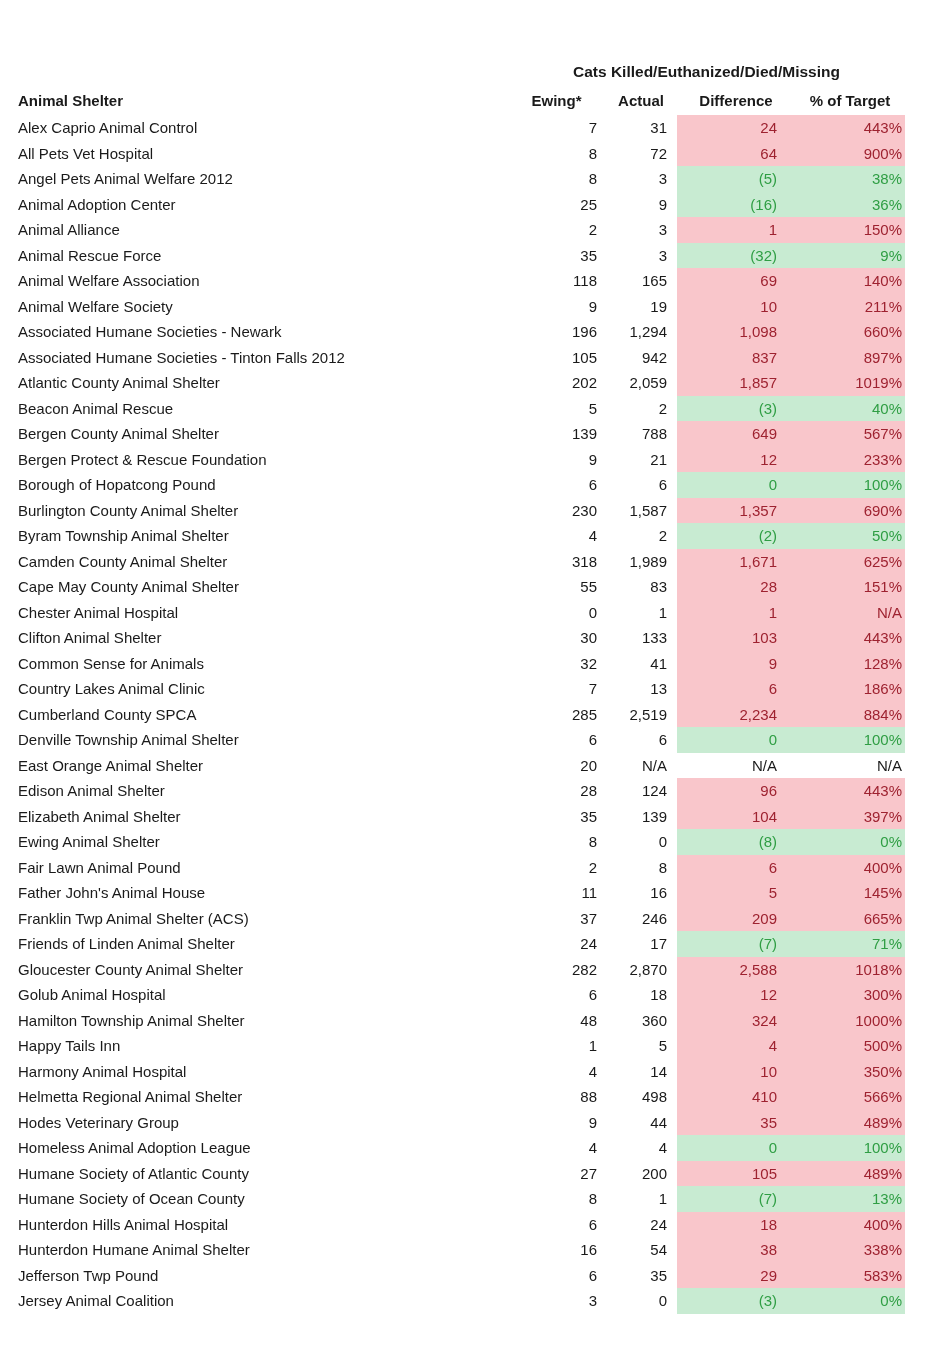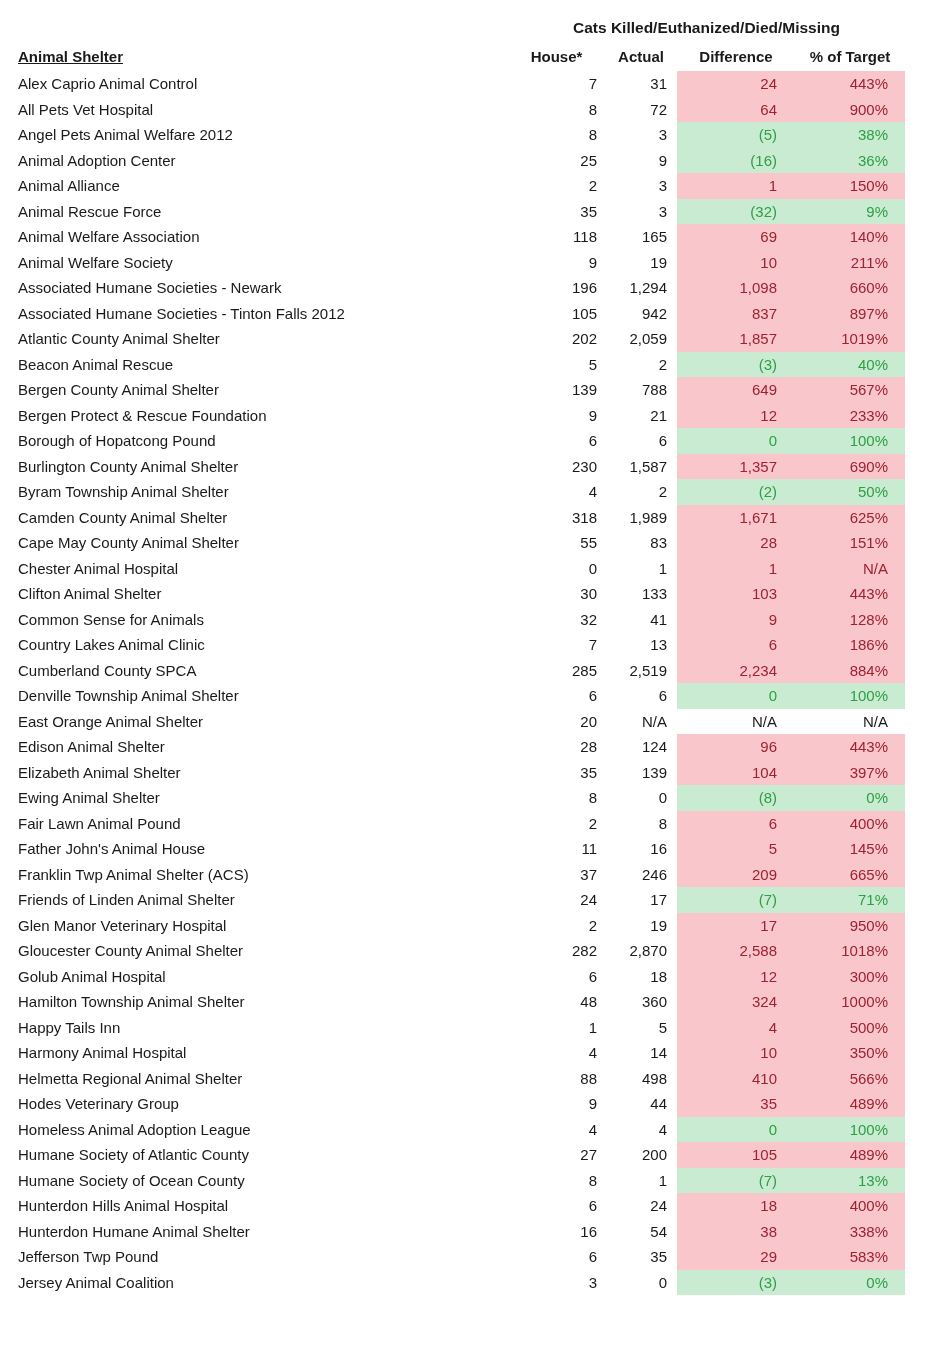--- a/index.html
+++ b/index.html
@@ -24,20 +24,21 @@
   #table-title {
     margin-left: 490px;
     width: 397px;
     text-align: center;
     font-weight: bold;
     font-size: 15.5px;
     color: #1a1a1a;
     height: 28px;
     line-height: 28px;
     white-space: nowrap;
+    margin-top: 44px;
   }
   table {
     border-collapse: collapse;
     table-layout: fixed;
     width: 887px;
     font-size: 15px;
     color: #1a1a1a;
   }
   col.c-name   { width: 490px; }
   col.c-target { width: 97px; }
@@ -45,36 +46,36 @@
   col.c-diff   { width: 118px; }
   col.c-pct    { width: 110px; }
   th {
     font-weight: bold;
     font-size: 15px;
     height: 29px;
     padding: 0;
     white-space: nowrap;
     vertical-align: middle;
   }
-  th.h-name { text-align: left; text-decoration: underline; }
+  th.h-name { text-align: left; }
   th.h-num  { text-align: center; }
   th.h-pct  { }
   td {
     height: 25.5px;
     padding: 0;
     white-space: nowrap;
     vertical-align: middle;
     overflow: hidden;
   }
   td.name { text-align: left; margin-left: 12px; }
   td.num  { text-align: right; }
   td.t-target { padding-right: 8px; }
   td.t-actual { padding-right: 10px; }
   td.t-diff   { padding-right: 18px; }
-  td.t-pct    { padding-right: 17px; }
+  td.t-pct    { padding-right: 3px; }
   
   tr.over td.hl  { background: var(--over-bg);  color: var(--over-text); }
   tr.under td.hl { background: var(--under-bg); color: var(--under-text); }
   tr.na td.hl    { background: #ffffff; color: #1a1a1a; }
 </style>
 </head>
 <body>
 
 <div id="page">
   <div id="table-wrap">
@@ -83,21 +84,21 @@
       <colgroup>
         <col class="c-name">
           <col class="c-target">
           <col class="c-actual">
           <col class="c-diff">
           <col class="c-pct">
       </colgroup>
       <thead>
         <tr>
           <th class="h-name">Animal Shelter</th>
-          <th class="h-num">House*</th>
+          <th class="h-num">Ewing*</th>
           <th class="h-num">Actual</th>
           <th class="h-num">Difference</th>
           <th class="h-pct">% of Target</th>
         </tr>
       </thead>
       <tbody id="rows">
           <tr class="over">
     <td class="name">Alex Caprio Animal Control</td>
     <td class="num t-target">7</td>
     <td class="num t-actual">31</td>
@@ -322,27 +323,20 @@
     <td class="num t-pct hl">665%</td>
   </tr>
           <tr class="under">
     <td class="name">Friends of Linden Animal Shelter</td>
     <td class="num t-target">24</td>
     <td class="num t-actual">17</td>
     <td class="num t-diff hl">(7)</td>
     <td class="num t-pct hl">71%</td>
   </tr>
           <tr class="over">
-    <td class="name">Glen Manor Veterinary Hospital</td>
-    <td class="num t-target">2</td>
-    <td class="num t-actual">19</td>
-    <td class="num t-diff hl">17</td>
-    <td class="num t-pct hl">950%</td>
-  </tr>
-          <tr class="over">
     <td class="name">Gloucester County Animal Shelter</td>
     <td class="num t-target">282</td>
     <td class="num t-actual">2,870</td>
     <td class="num t-diff hl">2,588</td>
     <td class="num t-pct hl">1018%</td>
   </tr>
           <tr class="over">
     <td class="name">Golub Animal Hospital</td>
     <td class="num t-target">6</td>
     <td class="num t-actual">18</td>

